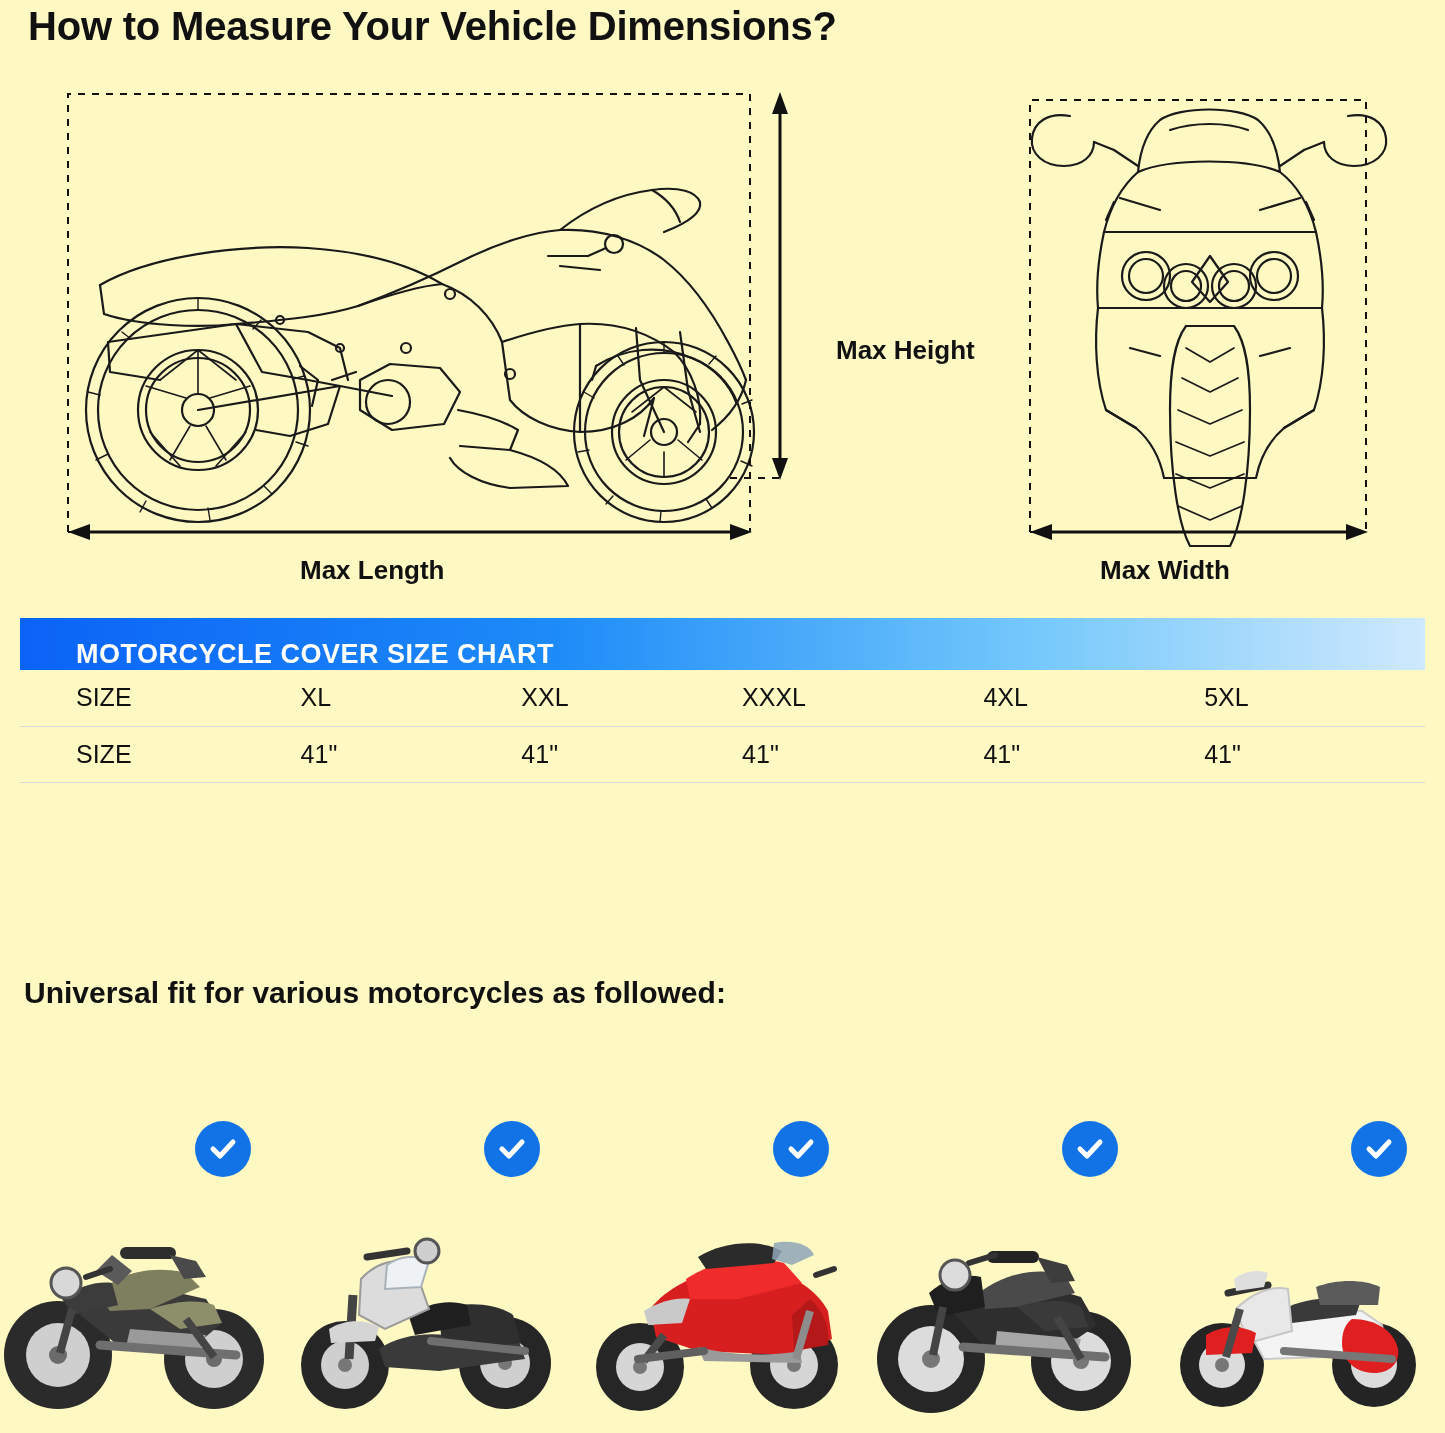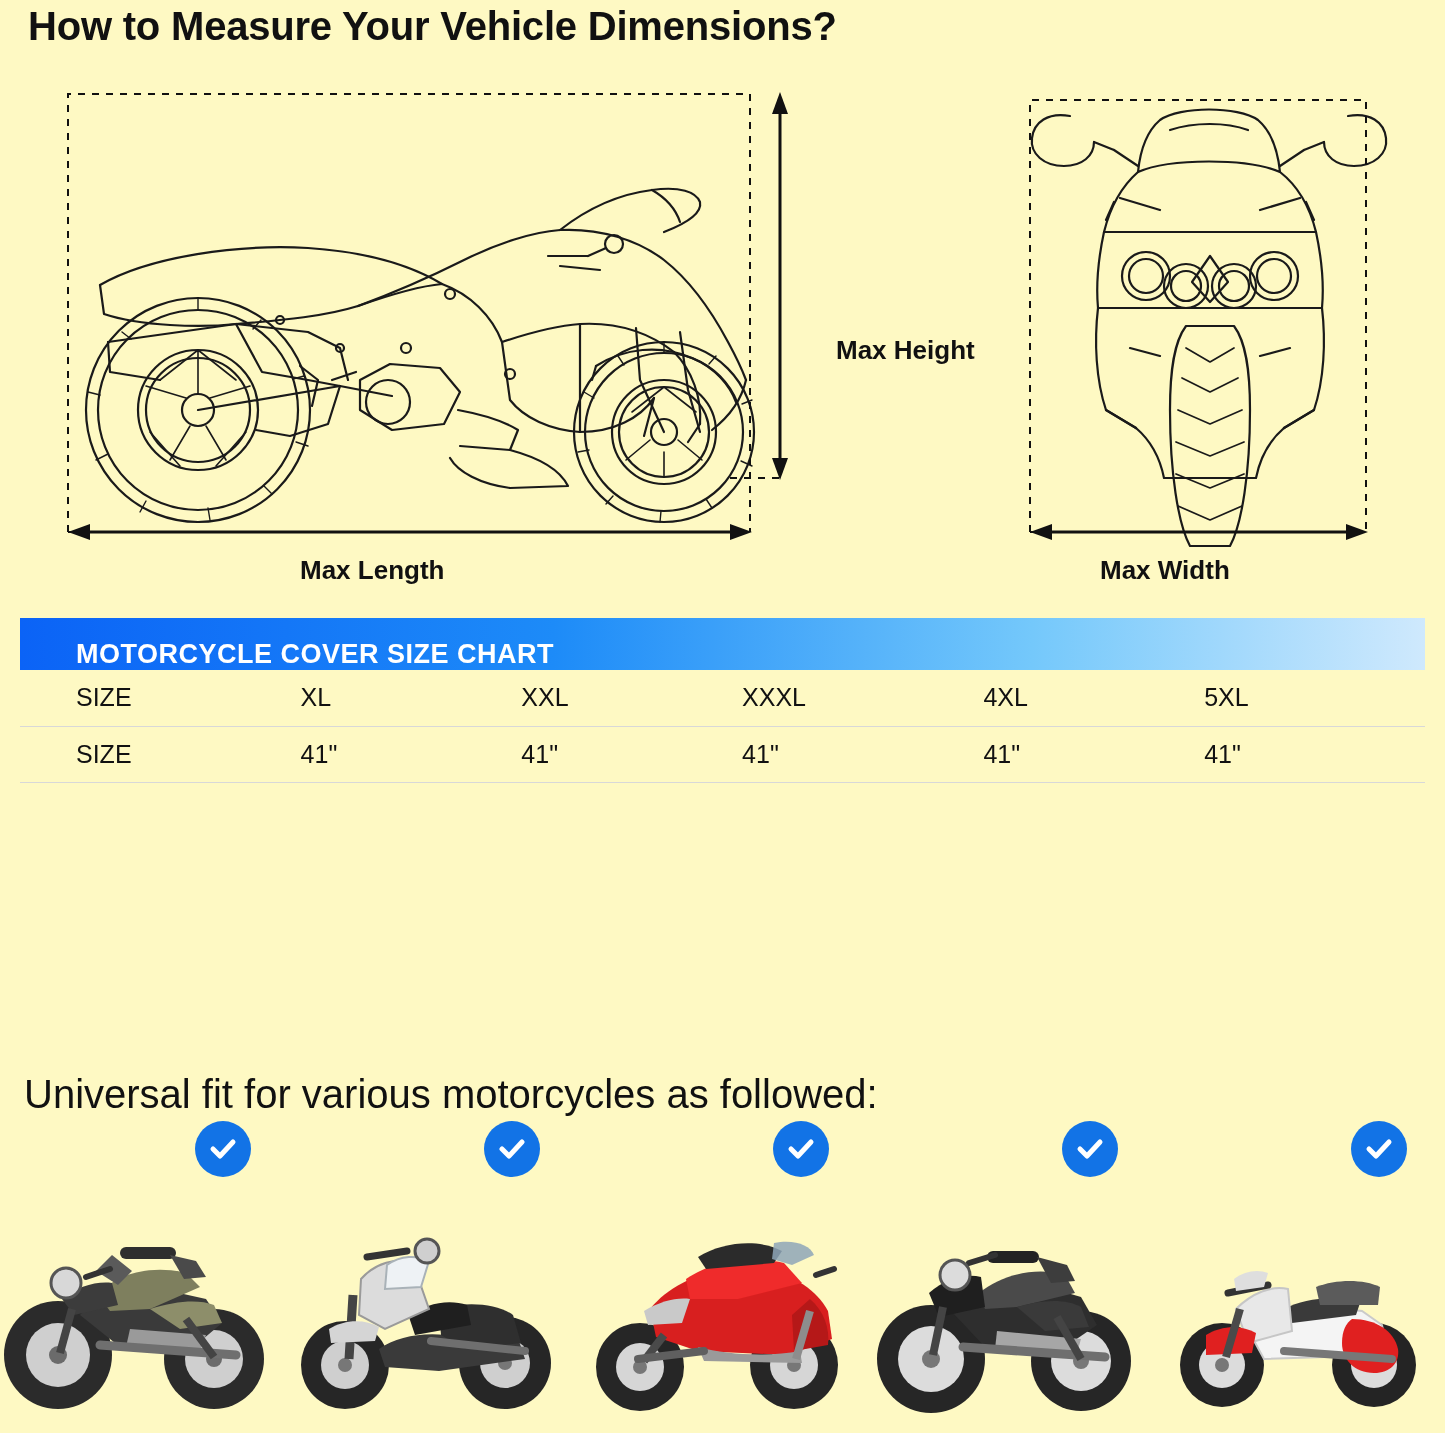--- a/index.html
+++ b/index.html
@@ -91,23 +91,23 @@
     font-weight: bold;
     font-size: 25px;
     padding-left: 56px !important;
     border-bottom: 1px solid #d8d8d8;
   }
 
   
   .heading-2 {
     position: absolute;
     left: 24px;
-    top: 1072px;
-    font-size: 40px;
-    font-weight: normal;
+    top: 976px;
+    font-size: 30px;
+    font-weight: bold;
     color: #111;
   }
   .bikes {
     position: absolute;
     left: 0;
     top: 1105px;
     width: 1445px;
     height: 320px;
     display: flex;
   }

